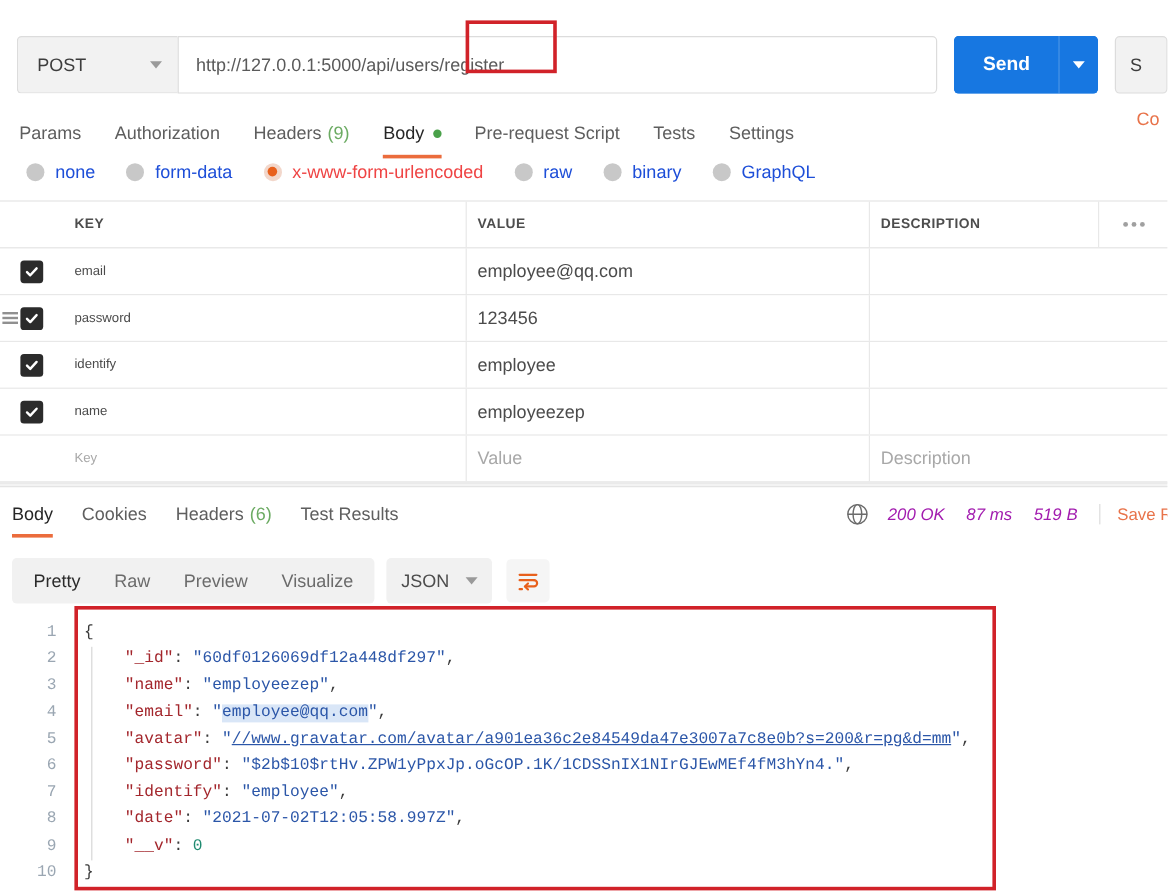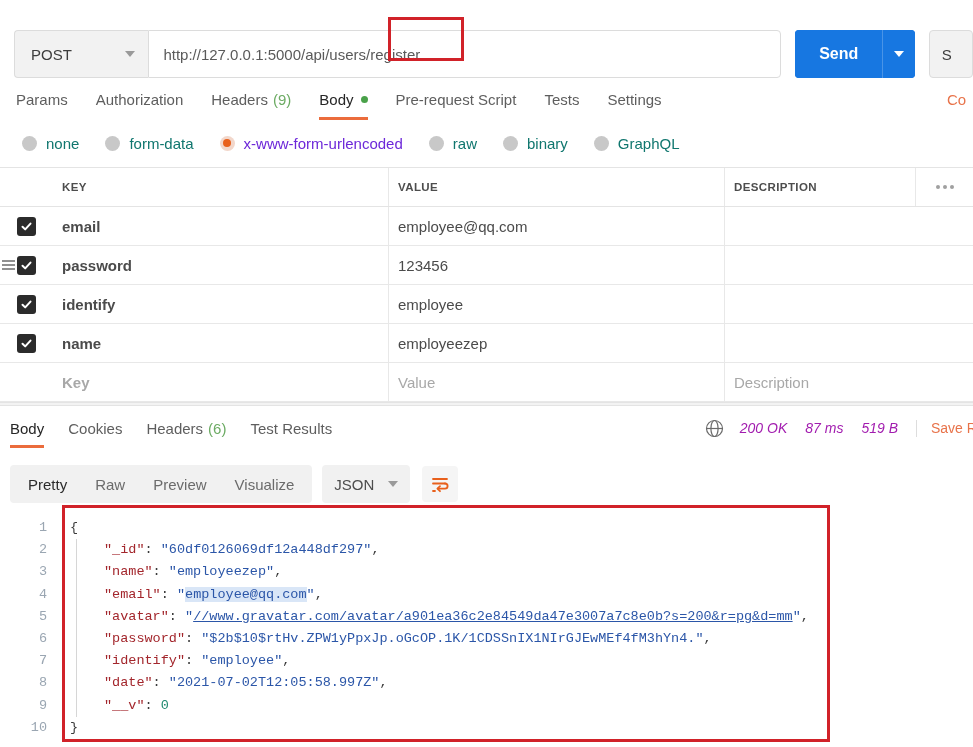--- a/index.html
+++ b/index.html
@@ -66,21 +66,21 @@
     white-space: nowrap;
   }
 
   
   .anno-box { position: absolute; border: 3px solid #d12229; pointer-events: none; }
   #anno-url { left: 388px; top: 17px; width: 76px; height: 44px; }
   #anno-json { left: 62px; top: 505px; width: 768px; height: 237px; }
 
   
   .req-tabs {
-    position: absolute; left: 0; top: 78px; width: 973px; height: 42px;
+    position: absolute; left: 0; top: 90px; width: 973px; height: 42px;
     display: flex; align-items: center; padding-left: 16px;
   }
   .req-tab {
     position: relative; height: 42px; display: flex; align-items: center;
     font-size: 15px; color: #5e5e5e; margin-right: 28px; cursor: pointer;
     white-space: nowrap;
   }
   .req-tab.active { color: #262626; }
   .req-tab.active::after {
     content: ""; position: absolute; left: 0; right: 0; bottom: 0;
@@ -98,32 +98,32 @@
     width: 26px; white-space: nowrap;
   }
 
   
   .body-types {
     position: absolute; left: 0; top: 120px; width: 973px; height: 46px;
     display: flex; align-items: center; padding-left: 22px;
   }
   .radio-item {
     display: flex; align-items: center; margin-right: 26px;
-    font-size: 15px; color: #0f766e; cursor: pointer; white-space: nowrap;
+    font-size: 15px; color: #1d4ed8; cursor: pointer; white-space: nowrap;
   }
   .radio-dot {
     width: 15px; height: 15px; border-radius: 50%;
     background: #c8c8c8; margin-right: 9px; flex: none;
     display: flex; align-items: center; justify-content: center;
   }
   .radio-item.selected .radio-dot { background: #f2d7cb; }
   .radio-item.selected .radio-dot::after {
     content: ""; width: 8px; height: 8px; border-radius: 50%; background: #e8601c;
   }
-  .radio-item.selected { color: #6d28d9; }
+  .radio-item.selected { color: #ef4444; }
 
   
   .kv-table {
     position: absolute; left: 0; top: 167px; width: 973px;
     border-top: 1px solid #e4e4e4;
   }
   .kv-row { display: flex; height: 39px; border-bottom: 1px solid #e8e8e8; position: relative; }
   .kv-row.header { height: 39px; }
   .kv-handle {
     width: 17px; flex: none; display: flex; align-items: center; justify-content: center;
@@ -133,22 +133,22 @@
   .kv-check {
     width: 36px; flex: none; display: flex; align-items: center; justify-content: flex-start;
   }
   .checkbox {
     width: 19px; height: 19px; border-radius: 3px; background: #2b2b2b;
     display: flex; align-items: center; justify-content: center; cursor: pointer;
   }
   .checkbox svg { display: block; }
   .kv-key {
     width: 336px; flex: none; display: flex; align-items: center;
-    padding-left: 9px; font-size: 15px; color: #4b4b4b;
-    border-right: 1px solid #e8e8e8; overflow: hidden; white-space: nowrap; font-weight: bold;
+    padding-left: 9px; font-size: 11px; color: #4b4b4b;
+    border-right: 1px solid #e8e8e8; overflow: hidden; white-space: nowrap;
   }
   .kv-val {
     width: 336px; flex: none; display: flex; align-items: center;
     padding-left: 9px; font-size: 15px; color: #4b4b4b;
     border-right: 1px solid #e8e8e8; overflow: hidden; white-space: nowrap;
   }
   .kv-desc {
     flex: 1; display: flex; align-items: center;
     padding-left: 9px; font-size: 15px; color: #4b4b4b; overflow: hidden;
   }

